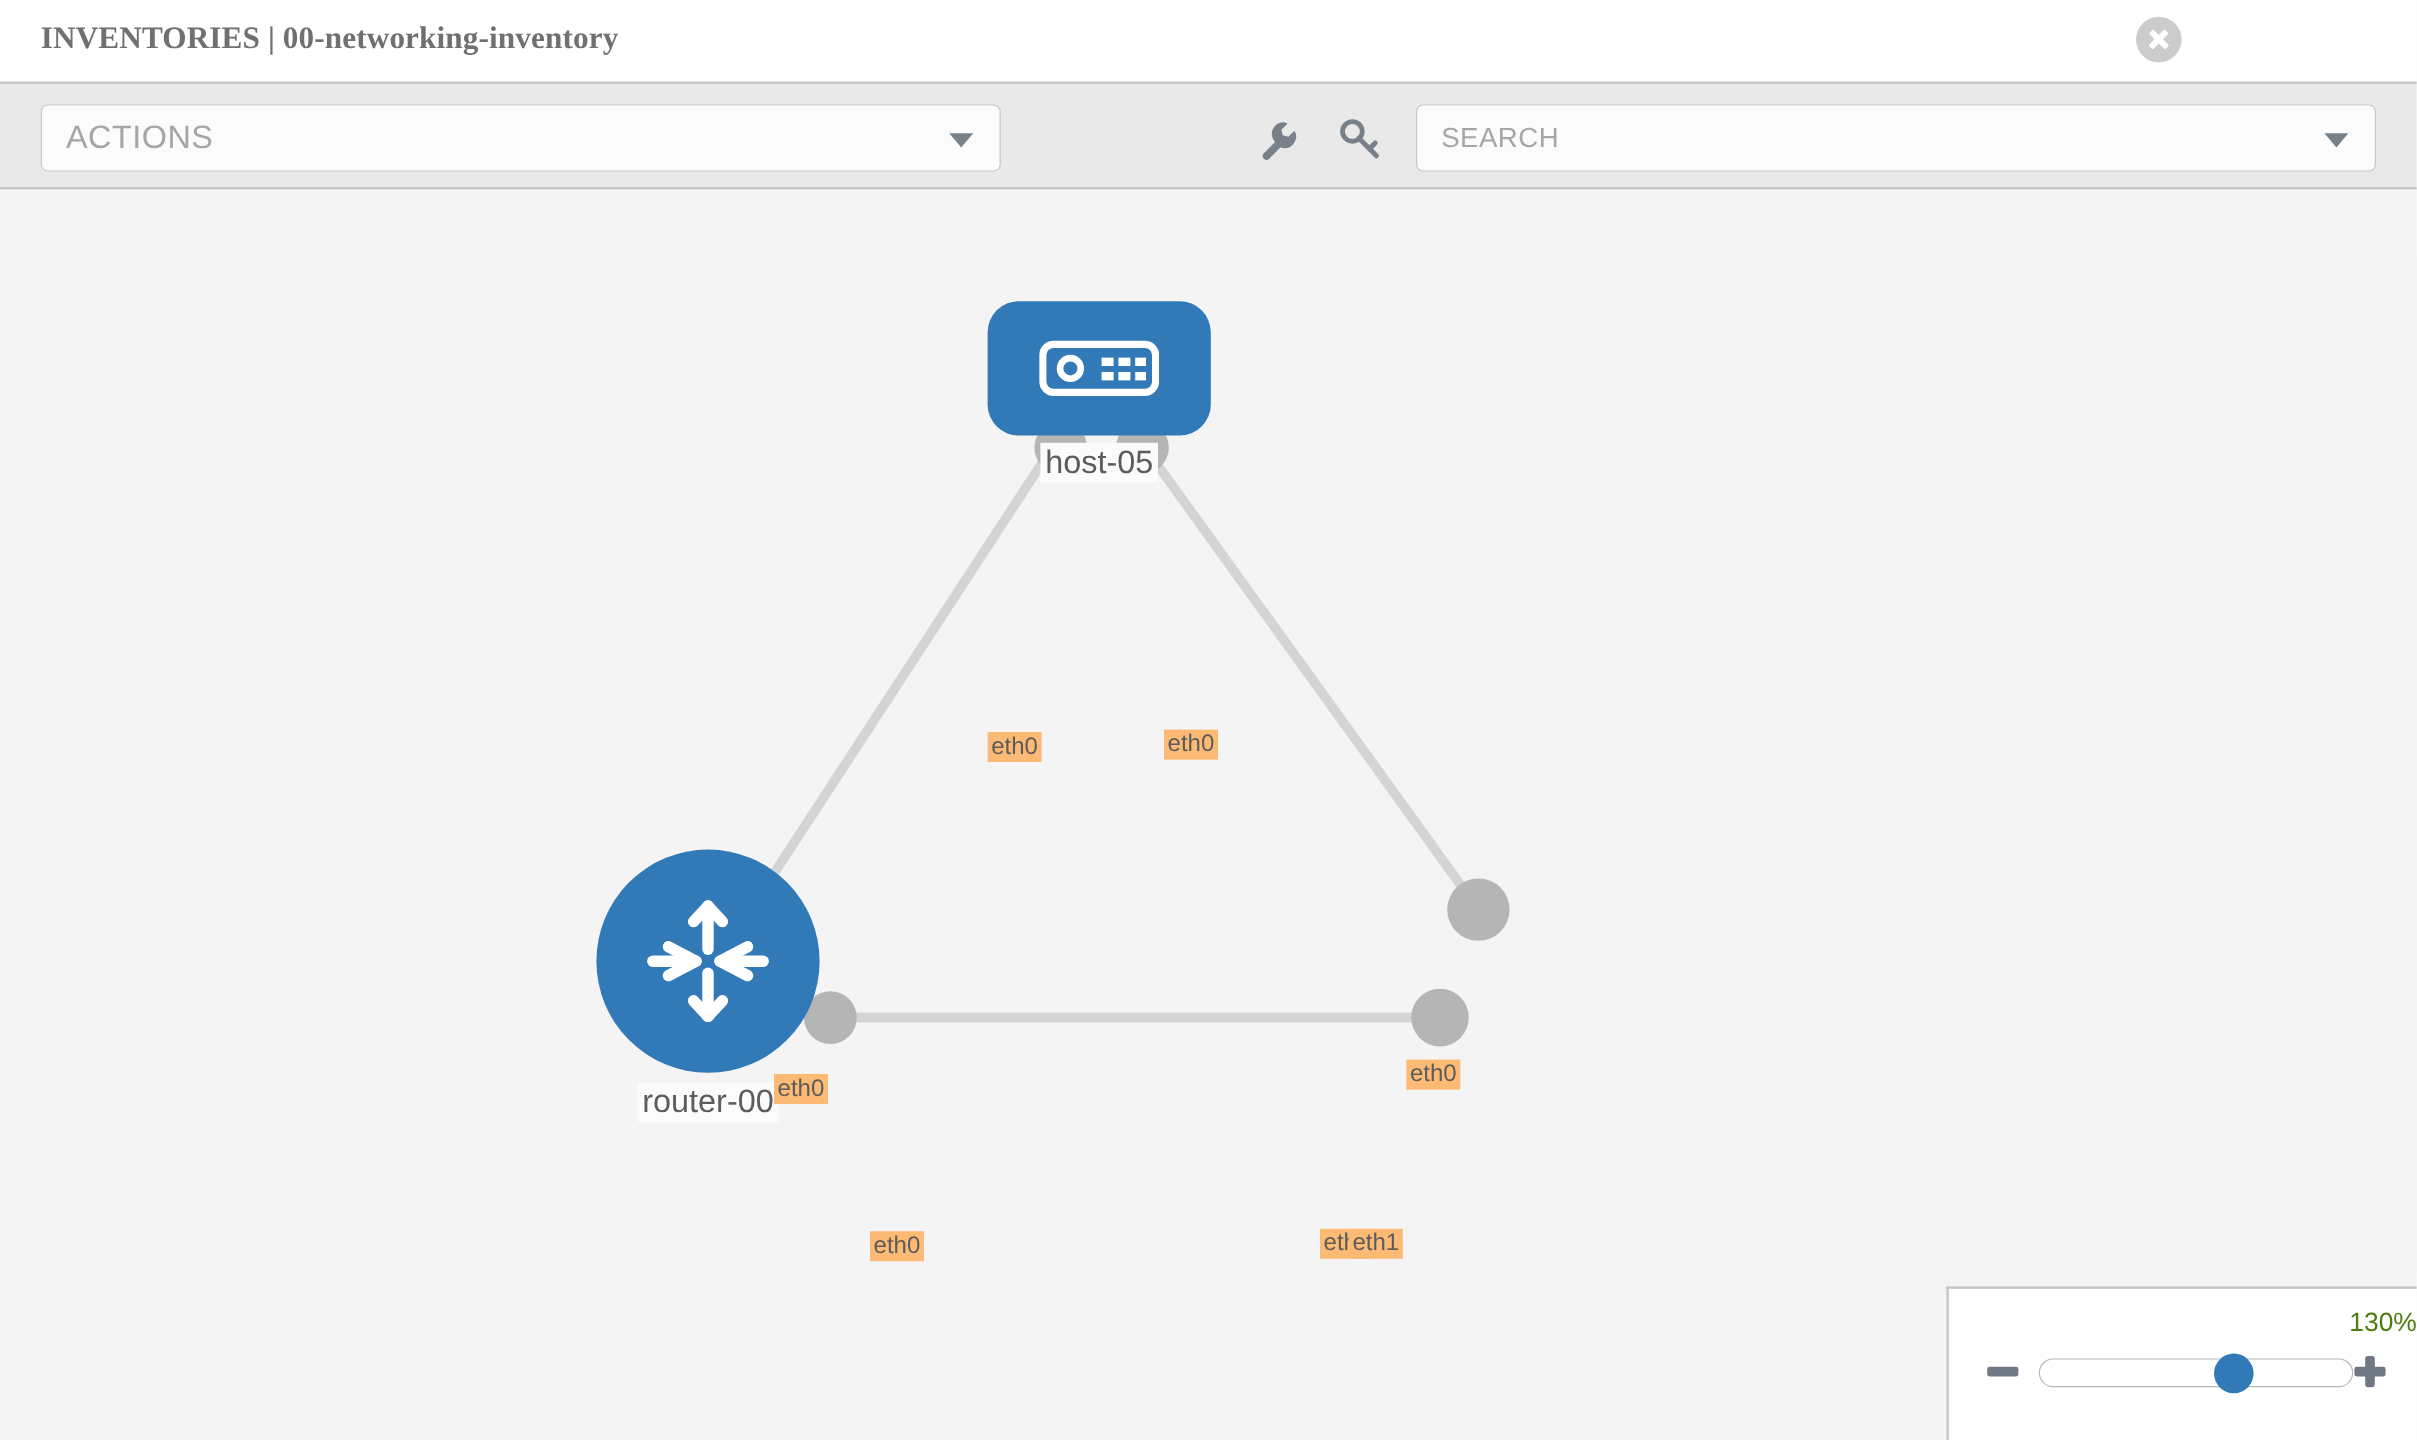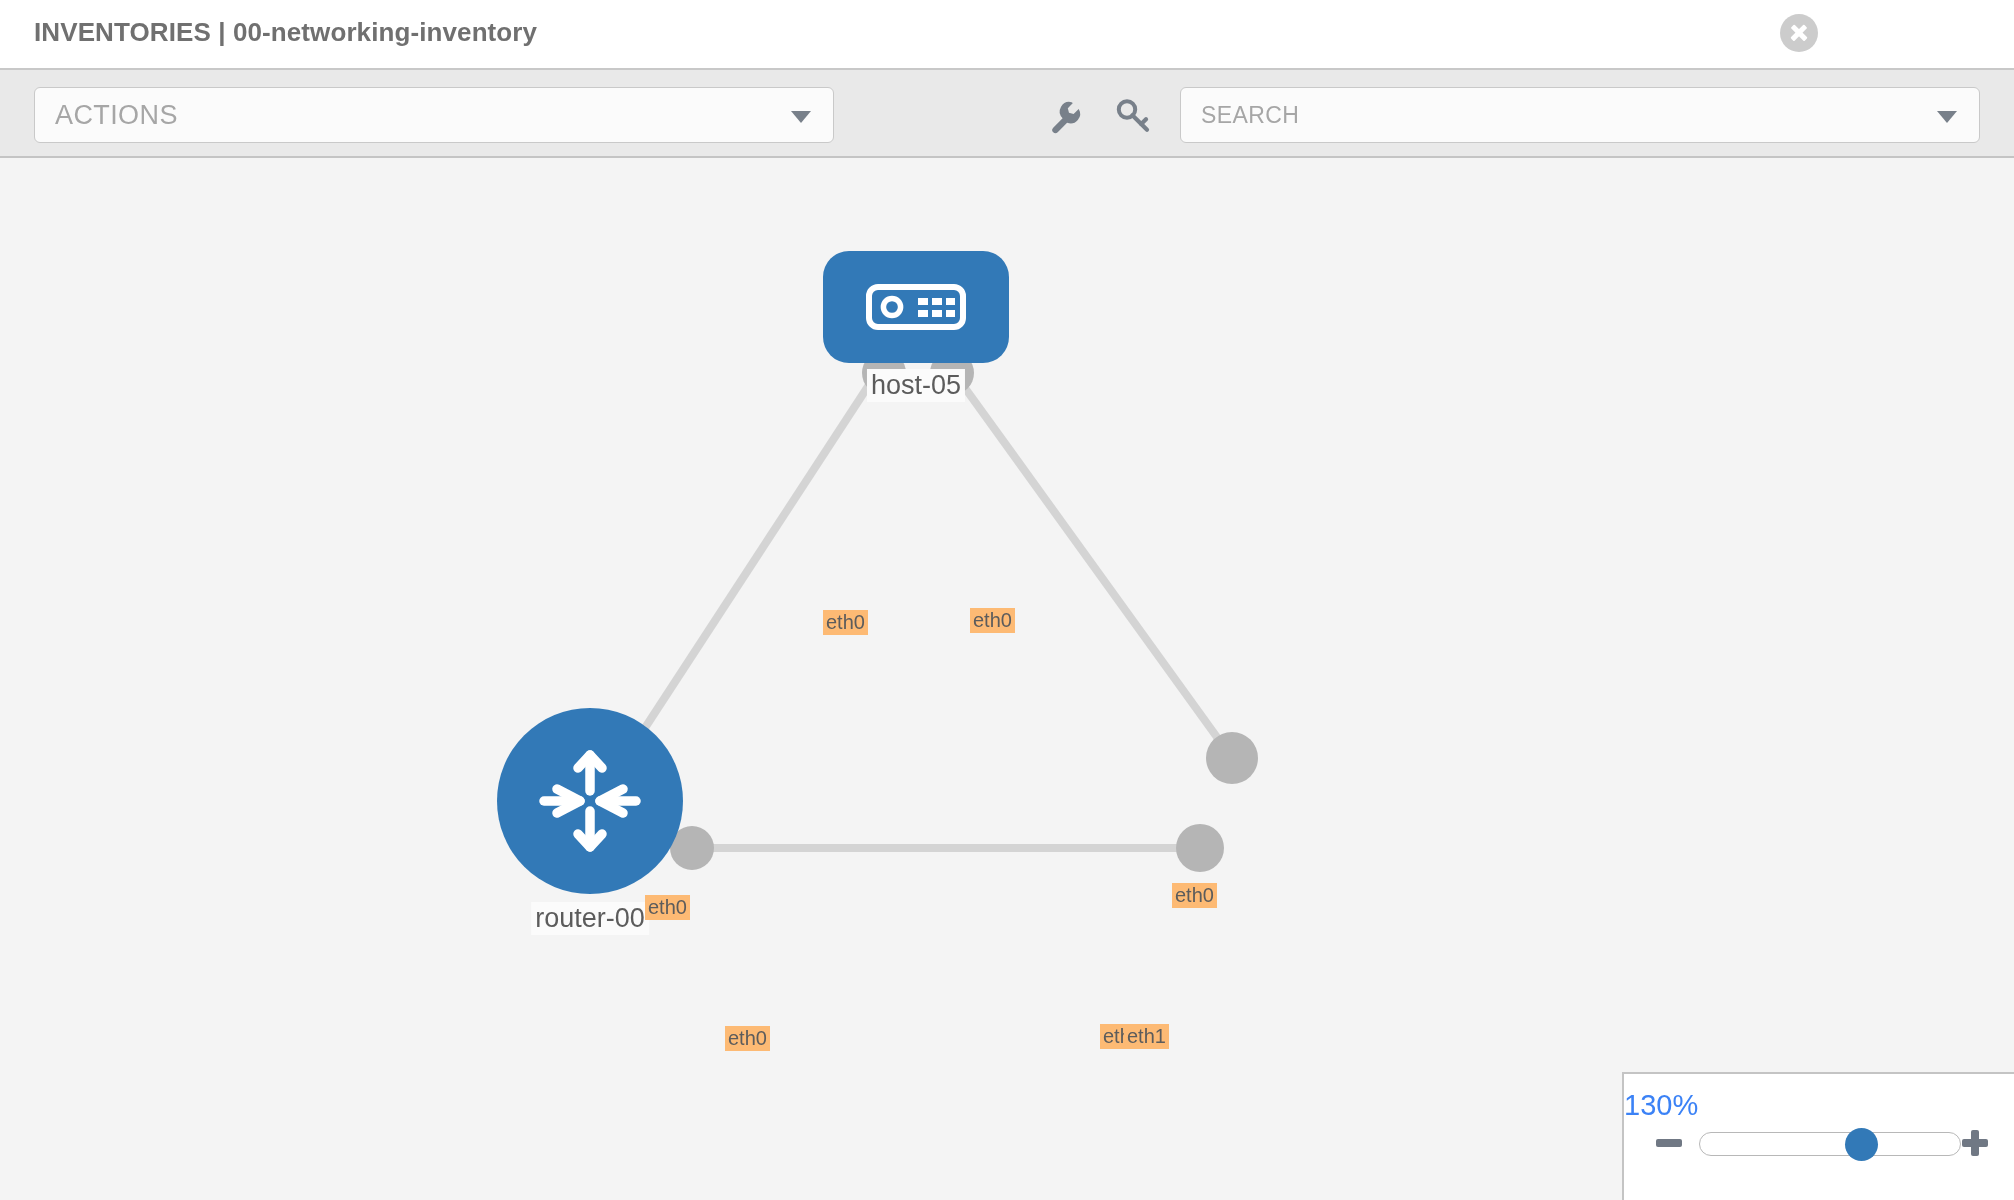--- a/index.html
+++ b/index.html
@@ -8,20 +8,21 @@
     background: #f4f4f4;
     font-family: "Liberation Sans", sans-serif;
     overflow: hidden;
   }
   #app { position: relative; width: 2014px; height: 1200px; background: #ffffff; }
 
   
   .header {
     position: absolute; left: 0; top: 0; width: 1840px; height: 68px;
     background: #ffffff;
+    font-family: Liberation Serif, serif;
   }
   .header-title {
     position: absolute; left: 34px; top: 17px;
     font-size: 26px; font-weight: bold; color: #707070;
     letter-spacing: .1px; white-space: nowrap;
   }
   .close-btn {
     position: absolute; right: 22px; top: 14px;
     width: 38px; height: 38px; border-radius: 50%;
     background: #cccccc; cursor: pointer;
@@ -111,21 +112,21 @@
   }
 
   
   .zoom-panel {
     position: absolute; right: 0; bottom: 0;
     width: 392px; height: 128px;
     background: #ffffff; border-top: 2px solid #c4c4c4; border-left: 2px solid #c4c4c4;
   }
   .zoom-value {
     position: absolute; left: 0; right: 0; top: 15px;
-    text-align: left; font-size: 29px; color: #3b82f6;
+    text-align: right; font-size: 22px; color: #4d7c0f;
   }
   .zoom-minus, .zoom-plus {
     position: absolute; top: 52px; width: 34px; height: 34px; cursor: pointer;
   }
   .zoom-minus { left: 28px; }
   .zoom-plus  { right: 22px; }
   .zoom-minus::before, .zoom-plus::before, .zoom-plus::after {
     content: ""; position: absolute; left: 50%; top: 50%;
     background: #707884; border-radius: 2px;
   }

